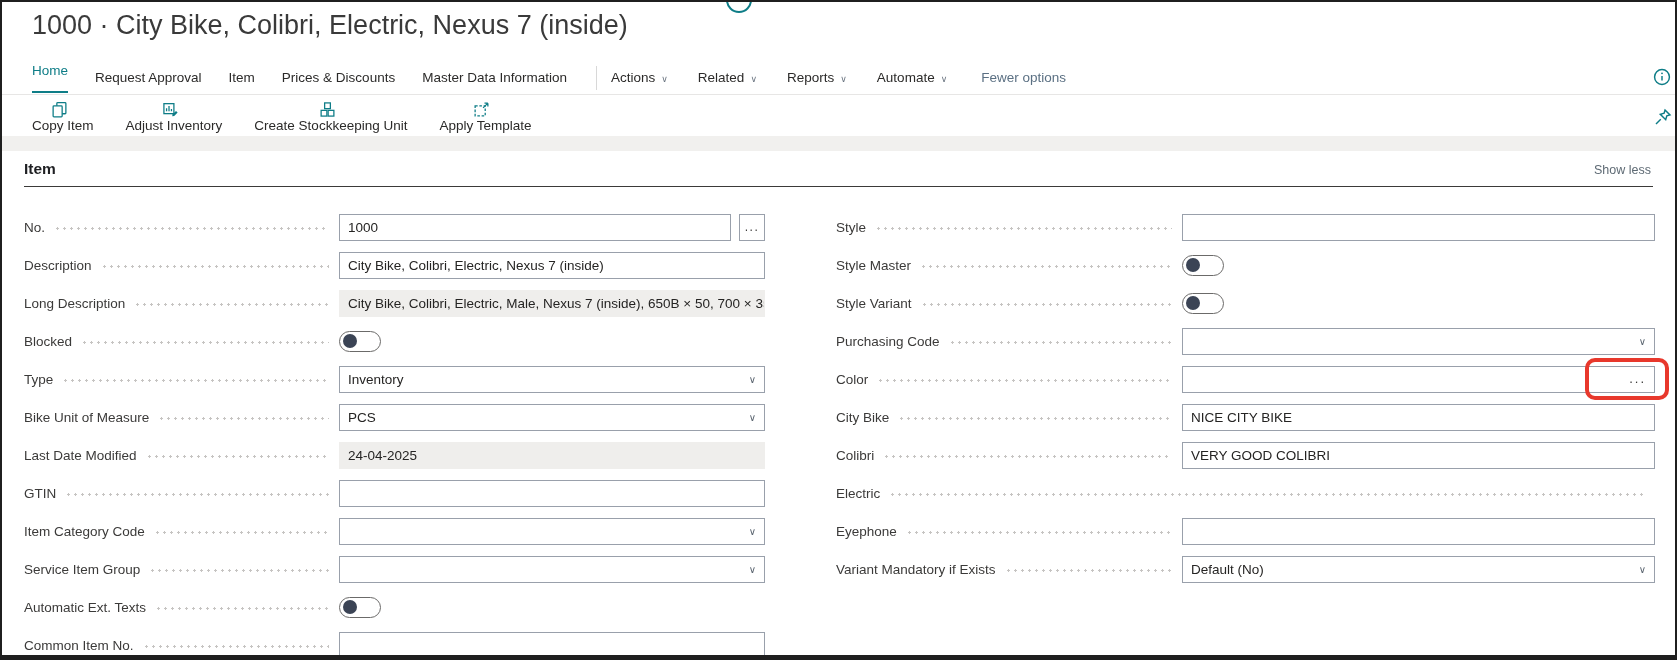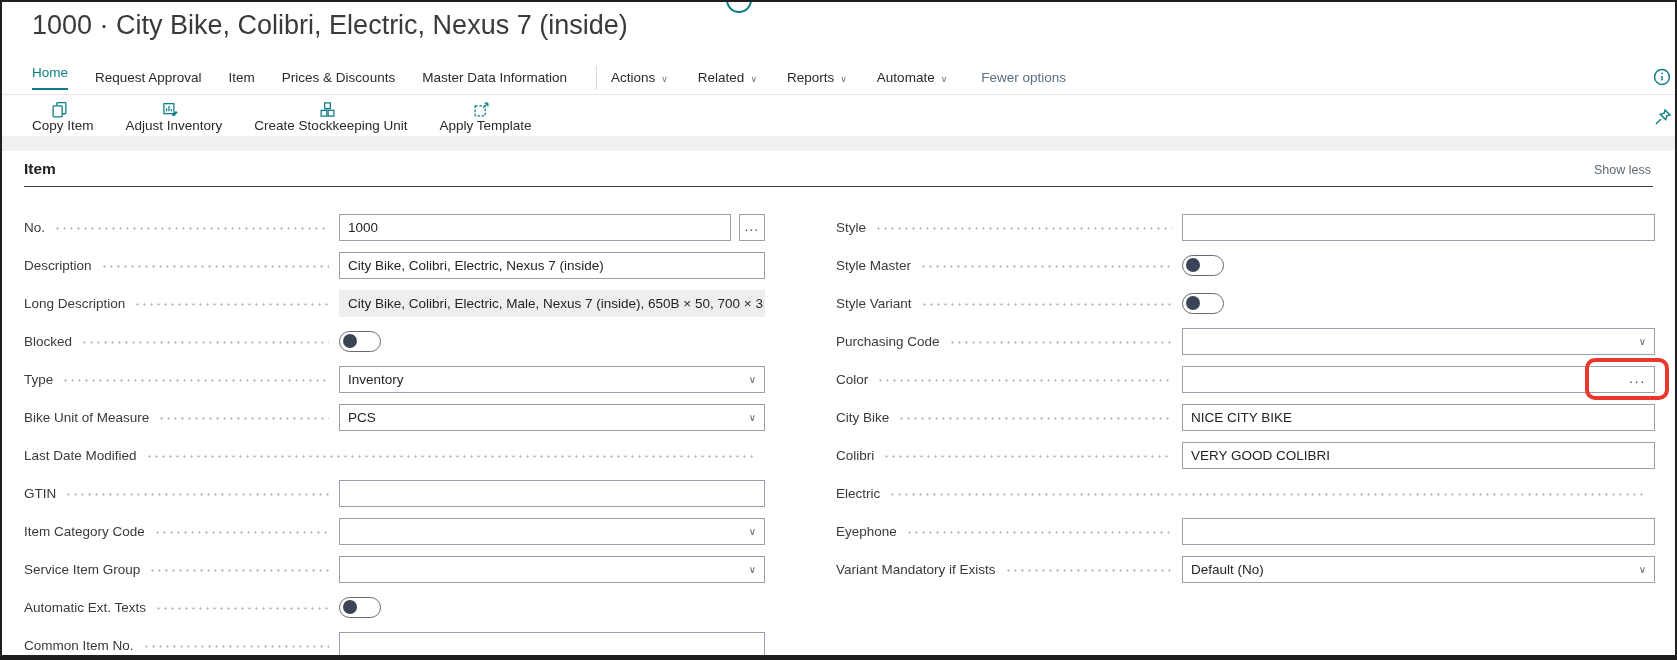--- a/index.html
+++ b/index.html
@@ -10,21 +10,21 @@
     font-family:"Liberation Sans",sans-serif;color:#323130;
   }
   
   .page-title{position:absolute;left:30px;top:8px;font-size:27px;font-weight:400;color:#3a3a3a;white-space:nowrap;}
   .back-arc{position:absolute;left:724px;top:-15px;width:26px;height:26px;border:2px solid #0e7d87;border-radius:50%;background:#fff;}
   
   .ribbon{position:absolute;left:30px;right:40px;top:59px;height:33px;display:flex;align-items:center;}
   .ribbon-line{position:absolute;left:0;right:0;top:92px;height:1px;background:#e7e6e5;}
   .tabs,.menus{display:flex;align-items:center;height:100%;}
   .tab{display:flex;align-items:center;height:100%;margin-right:27px;font-size:13.5px;color:#2b2a29;cursor:pointer;white-space:nowrap;}
-  .tab.active span{color:#0e7d87;border-bottom:2px solid #0e7d87;padding-bottom:8px;}
+  .tab.active span{color:#0e7d87;border-bottom:2px solid #0e7d87;padding-bottom:13px;}
   .tab-sep{width:1px;height:24px;background:#d8d8d8;margin:0 14px 0 2px;}
   .menu{display:flex;align-items:center;height:100%;margin-right:30px;font-size:13.5px;color:#2b2a29;cursor:pointer;white-space:nowrap;}
   .menu .chev{font-size:9px;color:#6a7480;margin-left:6px;padding-top:2px;}
   .fewer{font-size:13.5px;color:#5b7083;margin-left:4px;cursor:pointer;white-space:nowrap;}
   .info-icon{position:absolute;right:4px;top:66px;width:18px;height:18px;color:#0e7d87;}
   
   .actionbar{position:absolute;left:30px;top:96px;height:37px;display:flex;align-items:center;}
   .action{display:flex;align-items:center;margin-right:32px;font-size:13.5px;color:#2b2a29;cursor:pointer;white-space:nowrap;flex-direction:column;}
   .action .aicon{width:17px;height:17px;margin-right:7px;color:#0e7d87;display:inline-block;}
   .aicon svg,.info-icon svg,.pin-icon svg{width:100%;height:100%;display:block;}
@@ -219,20 +219,23 @@
         <div class="control">
           <div class="input-box">
             <span class="val">PCS</span>
             <span class="chevron">∨</span>
           </div>
         </div>
       </div>
       <div class="field-row">
         <span class="field-label">Last Date Modified</span>
         <span class="dots"></span>
+        <div class="control">
+          <div class="readonly-box">24-04-2025</div>
+        </div>
       </div>
       <div class="field-row">
         <span class="field-label">GTIN</span>
         <span class="dots"></span>
         <div class="control">
           <div class="input-box">
             <span class="val"></span>
           </div>
         </div>
       </div>

